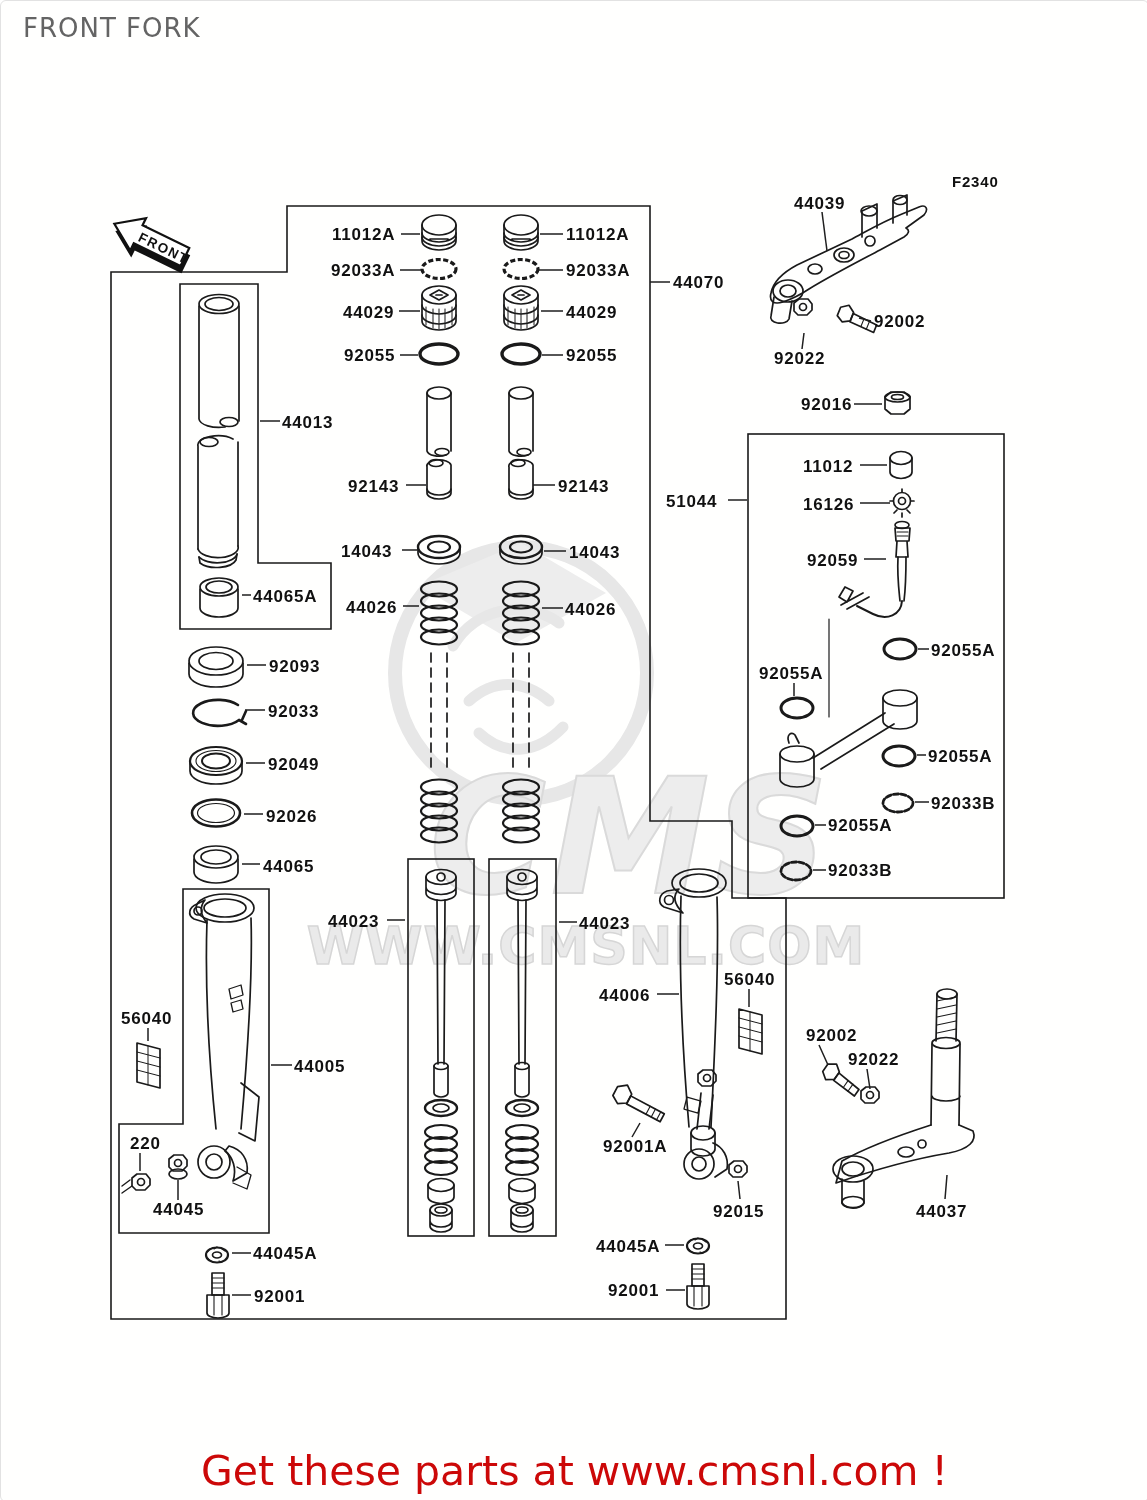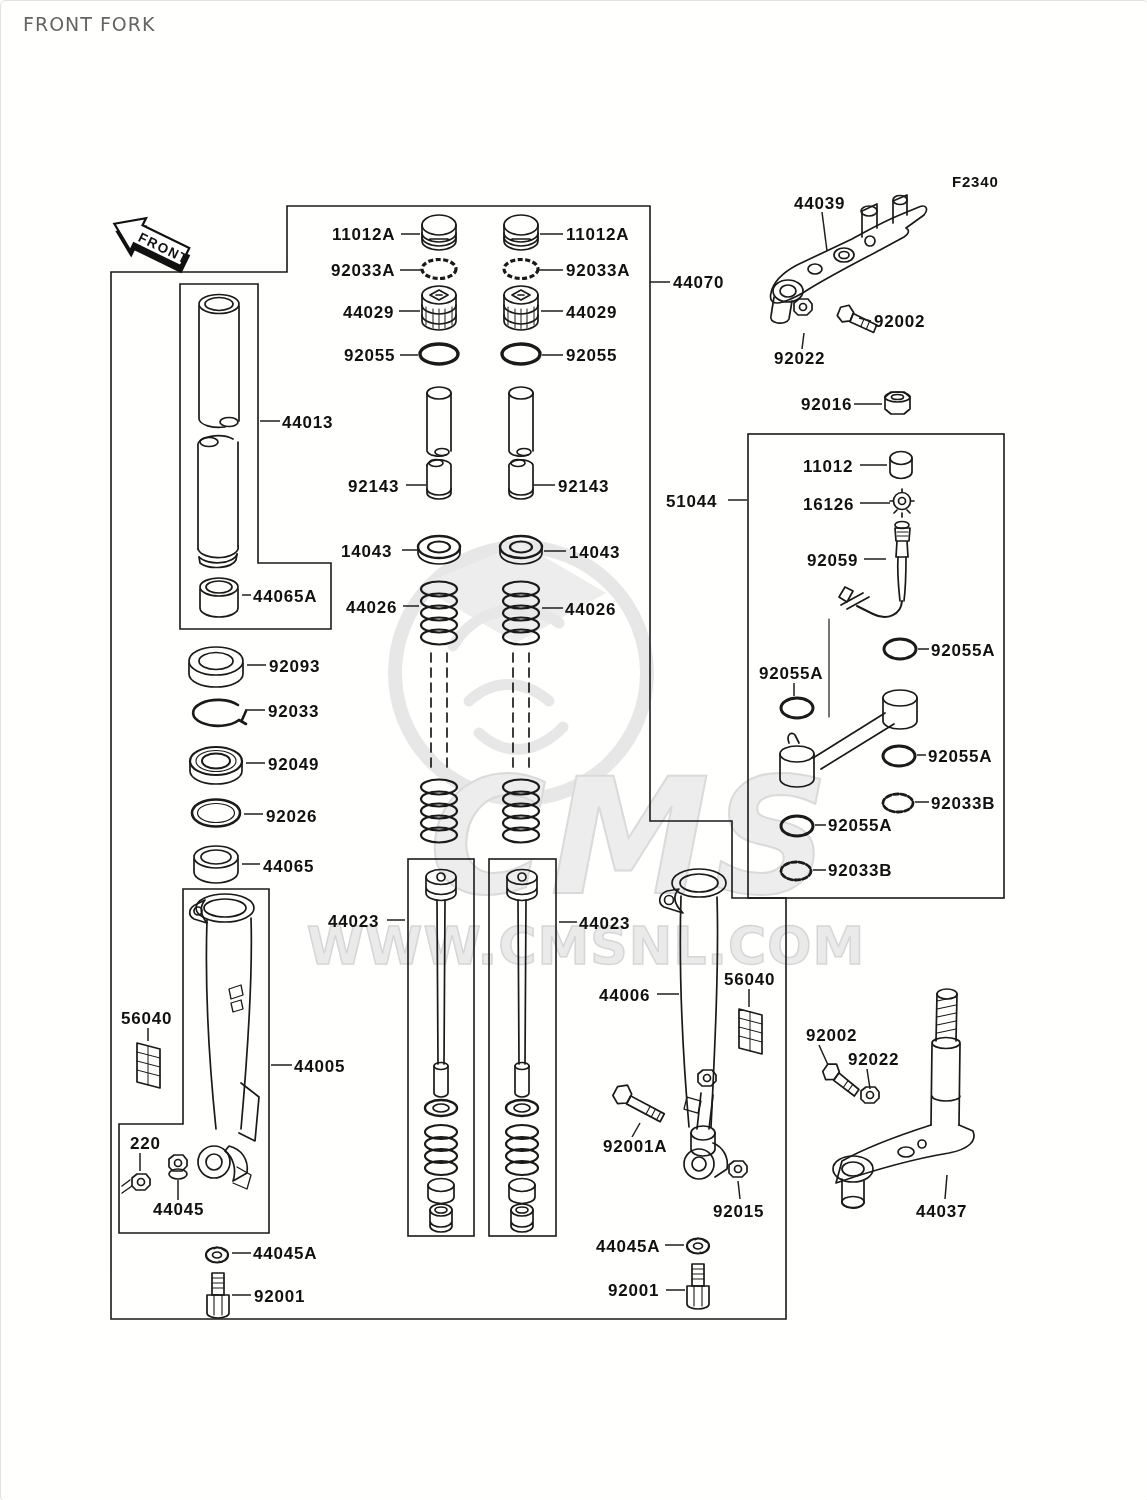--- a/index.html
+++ b/index.html
@@ -1,20 +1,20 @@
 <!DOCTYPE html>
 <html><head>
 <meta charset="utf-8">
 <style>
   html,body{margin:0;padding:0;background:#fff;}
   #stage{position:relative;width:1147px;height:1500px;background:#fffffe;
          border:1px solid #e2e2e2;border-radius:6px;overflow:hidden;
          font-family:"Liberation Sans",sans-serif;}
   #title{position:absolute;left:22px;top:12px;font-family:"DejaVu Sans",sans-serif;
-         font-size:19px;letter-spacing:1px;color:#646464;}
+         font-size:26px;letter-spacing:1px;color:#646464;}
   #footer{position:absolute;left:0;top:1446px;width:100%;text-align:center;
           font-family:"DejaVu Sans",sans-serif;font-size:41px;color:#cc0808;}
   svg{position:absolute;left:0;top:0;}
   .pt{fill:none;stroke:#1a1a1a;stroke-width:1.7;stroke-linejoin:round;stroke-linecap:round;}
   .pt2{fill:none;stroke:#1a1a1a;stroke-width:2.6;stroke-linejoin:round;stroke-linecap:round;}
   .bx{fill:none;stroke:#1a1a1a;stroke-width:1.6;}
   .ld{stroke:#1f1f1f;stroke-width:1.5;fill:none;}
   .lbl{font-family:"Liberation Sans",sans-serif;font-size:17px;font-weight:bold;
        letter-spacing:.8px;fill:#111;}
   .sm{font-size:15px;}
@@ -396,13 +396,14 @@
       <text class="lbl" x="712" y="1216">92015</text>
       <text class="lbl" x="595" y="1251">44045A</text>
       <text class="lbl" x="607" y="1295">92001</text>
 
       <text class="lbl" x="805" y="1040">92002</text>
       <text class="lbl" x="847" y="1064">92022</text>
       <text class="lbl" x="915" y="1216">44037</text>
     </g>
   </svg>
 
+  <div id="footer">Get these parts at www.cmsnl.com !</div>
 </div>
 
 </body></html>

